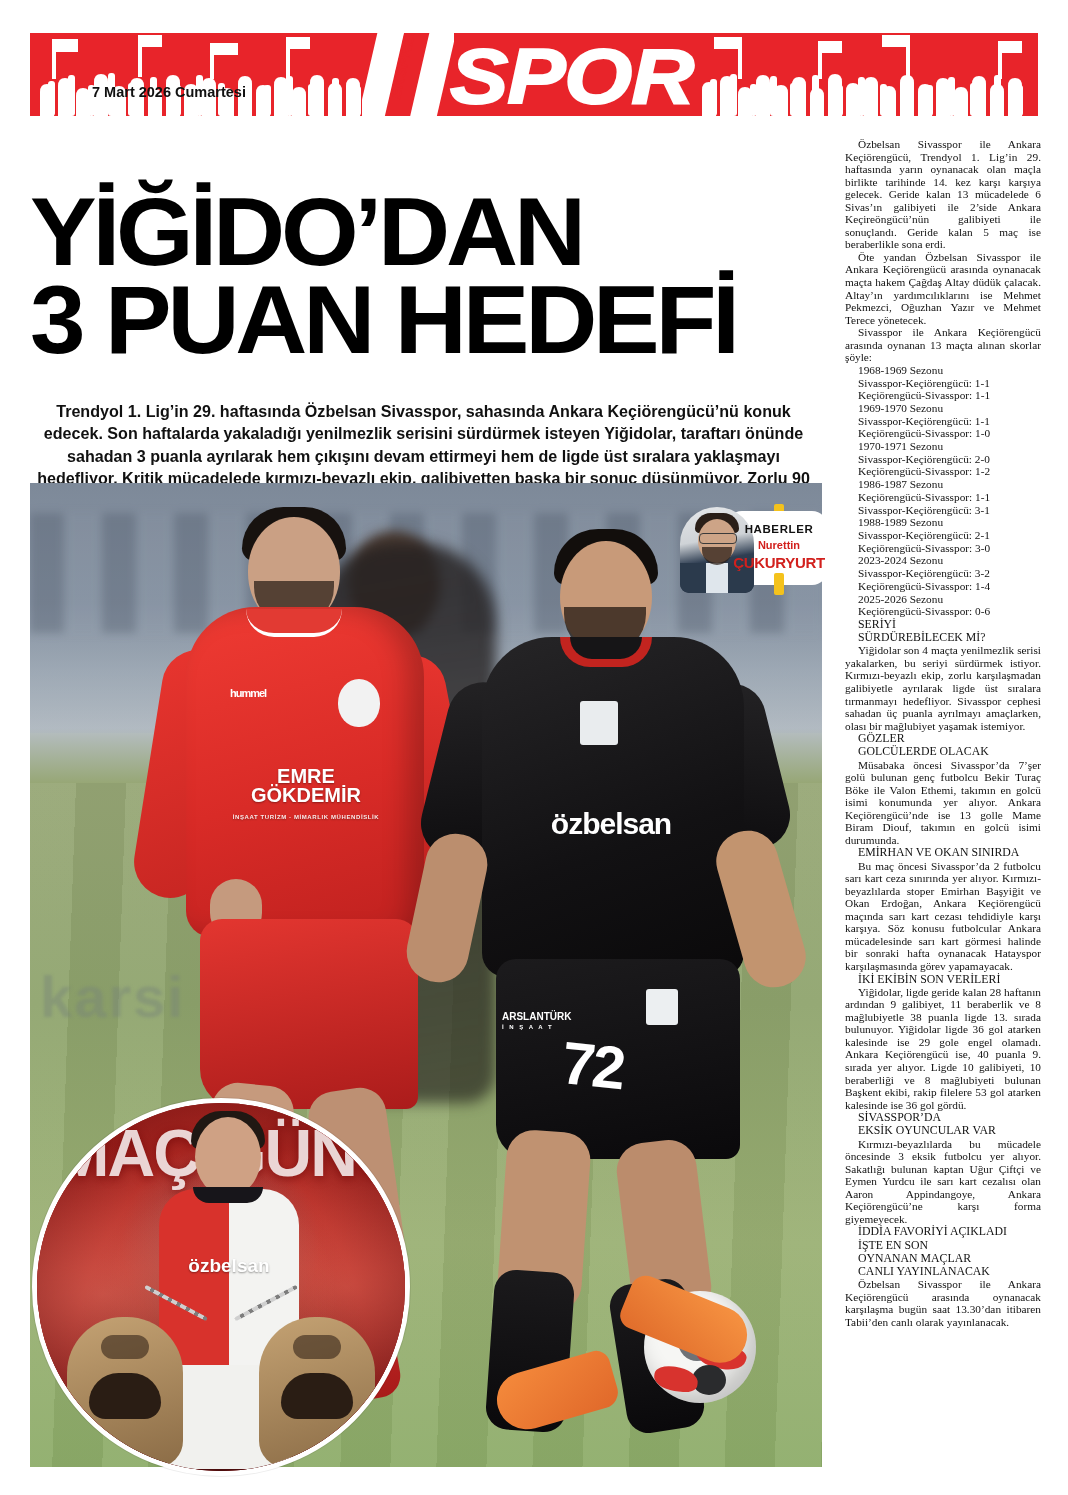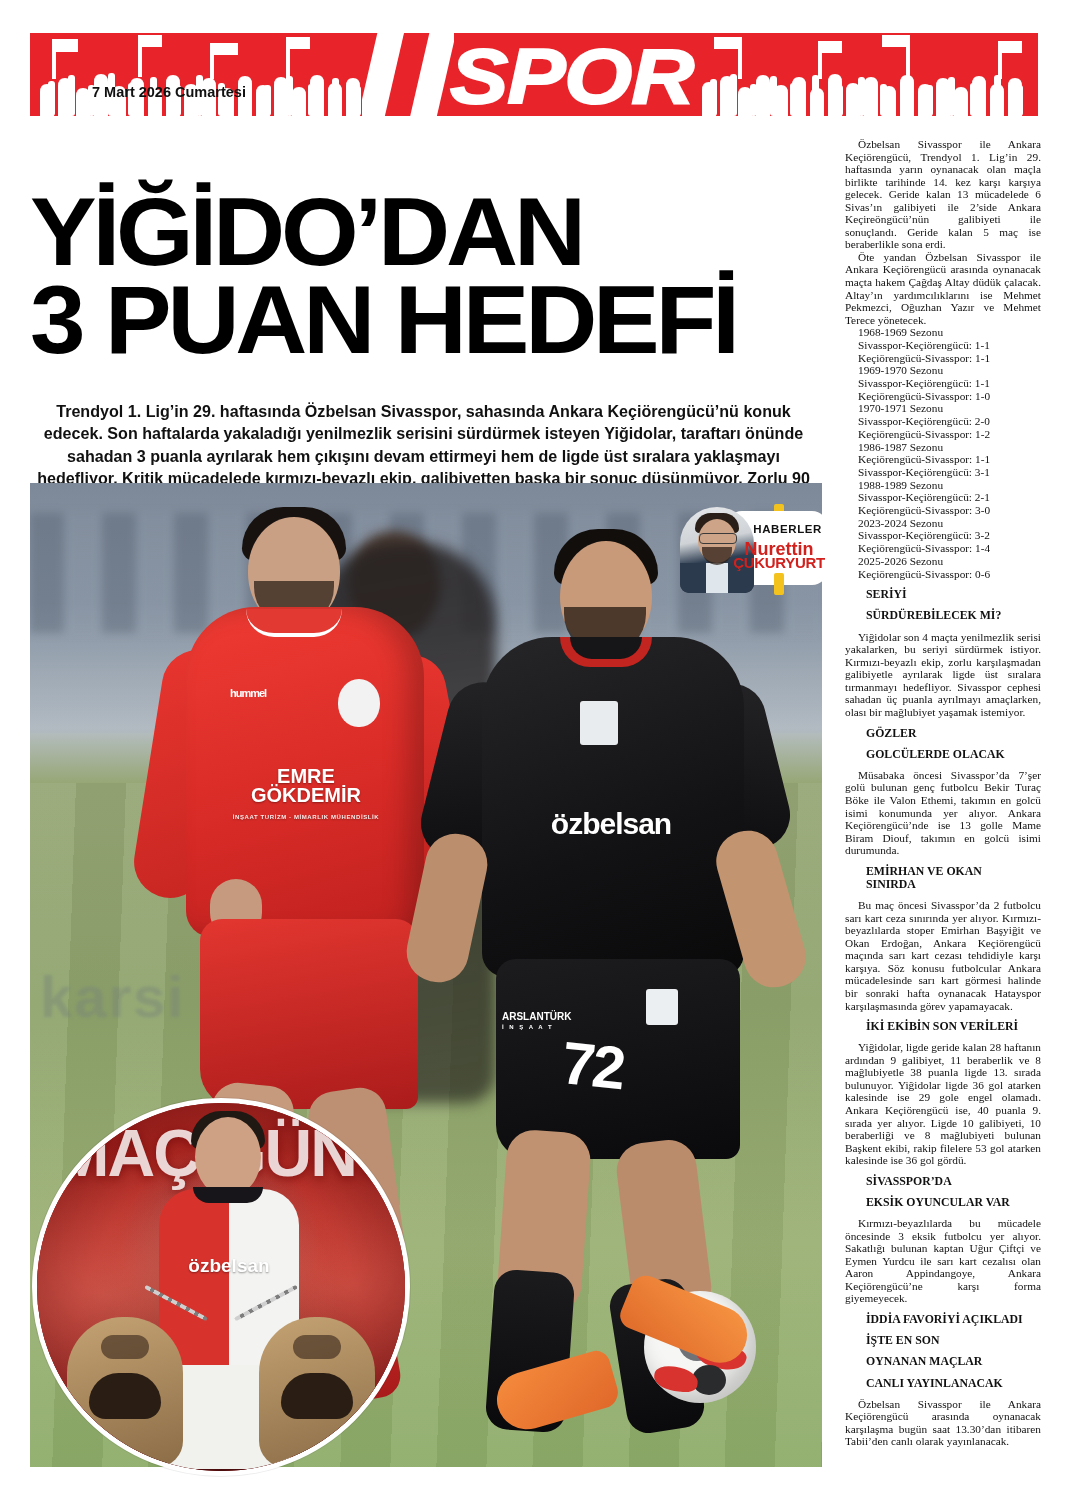--- a/index.html
+++ b/index.html
@@ -563,29 +563,29 @@
   .byline .avatar .suit {
     position: absolute; left: 0; top: 56px; width: 74px; height: 32px;
     background: #2b3a4c;
   }
   .byline .avatar .shirt {
     position: absolute; left: 26px; top: 56px; width: 22px; height: 32px;
     background: #dfe6ec;
   }
   .byline .b-kicker {
     position: absolute; left: 58px; top: 18px; width: 86px;
-    text-align: right;
+    text-align: center;
     font-family: "Liberation Sans", sans-serif;
     font-weight: bold; font-size: 11.5px; letter-spacing: .6px; color: #111;
   }
   .byline .b-first {
     position: absolute; left: 58px; top: 34px; width: 86px;
     text-align: center;
     font-family: "Liberation Sans", sans-serif;
-    font-weight: bold; font-size: 18px; color: #d2201d;
+    font-weight: bold; font-size: 11px; color: #d2201d;
   }
   .byline .b-last {
     position: absolute; left: 54px; top: 49px; width: 94px;
     text-align: center;
     font-family: "Liberation Sans", sans-serif;
     font-weight: bold; font-size: 15px; letter-spacing: -.3px; color: #d2201d;
   }
 
   
   .rail {
@@ -596,24 +596,24 @@
     font-family: "Liberation Serif", serif;
     font-size: 11.3px;
     line-height: 12.55px;
     color: #111111;
     text-align: justify;
     text-justify: inter-word;
     hyphens: auto;
   }
   .rail p { margin: 0; text-indent: 13px; }
   .rail .sub {
-    margin: 8px;
+    margin: 0;
     text-indent: 0;
     padding-left: 13px;
-    font-weight: bold;
+    font-weight: normal;
     font-size: 11.8px;
     line-height: 13.2px;
     text-align: left;
   }
   .rail .score-block { margin: 0; }
   .rail .score-line {
     text-indent: 0;
     padding-left: 13px;
     text-align: left;
     line-height: 12.7px;
@@ -845,20 +845,21 @@
       <div class="beardb"></div>
     </div>
     <div class="b-kicker">HABERLER</div>
     <div class="b-first">Nurettin</div>
     <div class="b-last">ÇUKURYURT</div>
   </div>
 
   <div class="rail" id="rail">
       <p>Özbelsan Sivasspor ile Ankara Keçiörengücü, Trendyol 1. Lig’in 29. haftasında yarın oynanacak olan maçla birlikte tarihinde 14. kez karşı karşıya gelecek. Geride kalan 13 mücadelede 6 Sivas’ın galibiyeti ile 2’side Ankara Keçireöngücü’nün galibiyeti ile sonuçlandı. Geride kalan 5 maç ise beraberlikle sona erdi.</p>
       <p>Öte yandan Özbelsan Sivasspor ile Ankara Keçiörengücü arasında oynanacak maçta hakem Çağdaş Altay düdük çalacak. Altay’ın yardımcılıklarını ise Mehmet Pekmezci, Oğuzhan Yazır ve Mehmet Terece yönetecek.</p>
+      <p>Sivasspor ile Ankara Keçiörengücü arasında oynanan 13 maçta alınan skorlar şöyle:</p>
       <div class="score-block">
         <p class="score-line">1968-1969 Sezonu</p>
         <p class="score-line">Sivasspor-Keçiörengücü: 1-1</p>
         <p class="score-line">Keçiörengücü-Sivasspor: 1-1</p>
         <p class="score-line">1969-1970 Sezonu</p>
         <p class="score-line">Sivasspor-Keçiörengücü: 1-1</p>
         <p class="score-line">Keçiörengücü-Sivasspor: 1-0</p>
         <p class="score-line">1970-1971 Sezonu</p>
         <p class="score-line">Sivasspor-Keçiörengücü: 2-0</p>
         <p class="score-line">Keçiörengücü-Sivasspor: 1-2</p>

